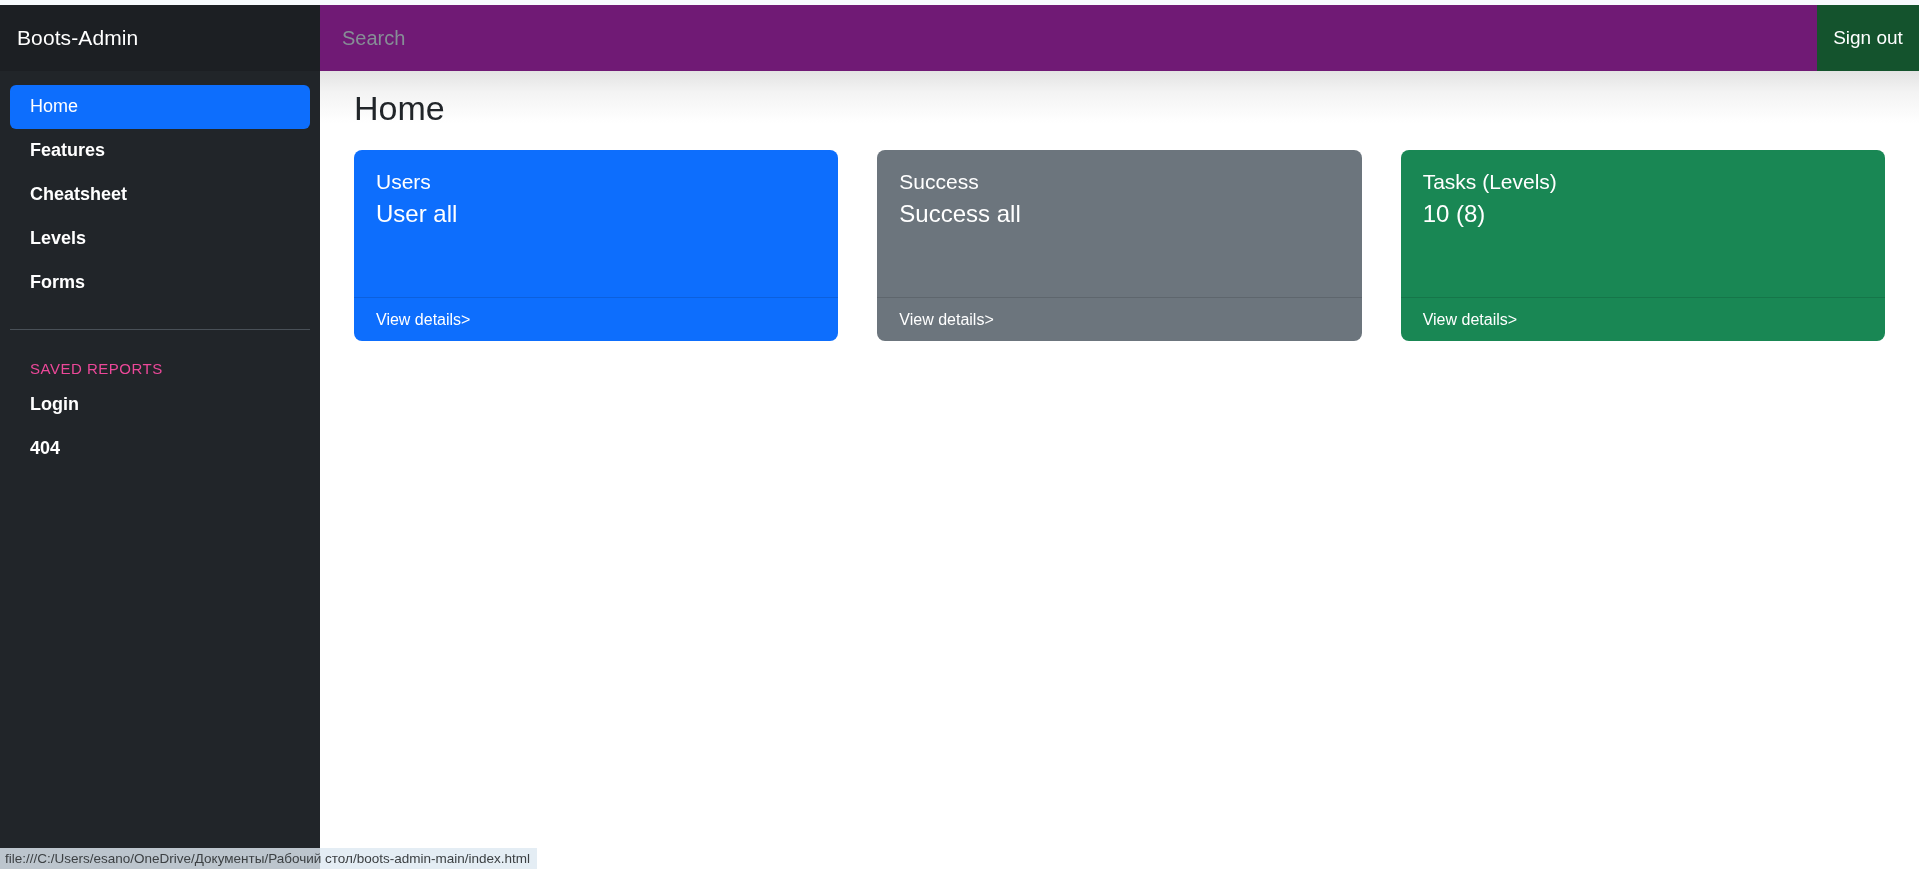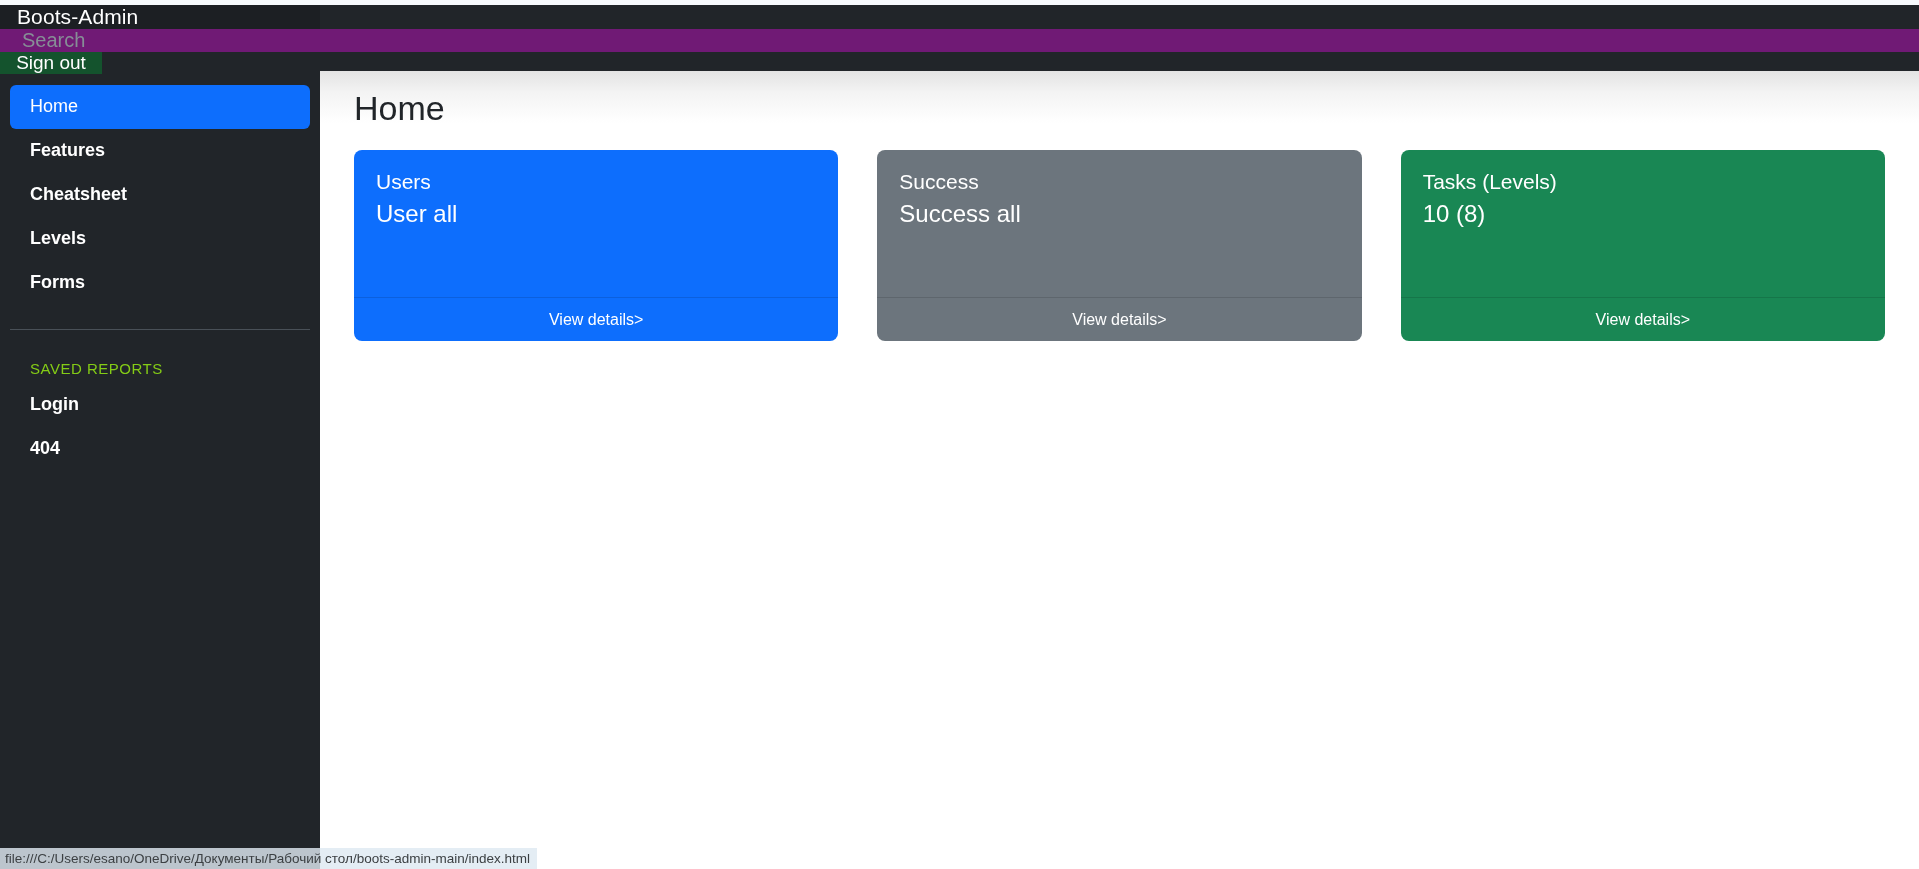--- a/index.html
+++ b/index.html
@@ -32,21 +32,20 @@
   
   .topbar {
     position: absolute;
     top: 5px; left: 0;
     width: 1919px;
     height: 66px;
     background: #212529;
     display: flex;
     align-items: stretch;
     z-index: 5;
-    flex-direction: column;
   }
 
   .brand {
     width: 320px;
     height: 100%;
     display: flex;
     align-items: center;
     padding-left: 17px;
     background: #1c1f23;
     color: #ffffff;
@@ -118,21 +117,21 @@
     font-weight: 400;
   }
 
   .nav-divider {
     height: 1px;
     background: #495057;
     margin: 24px 10px 22px 10px;
   }
 
   .nav-section-label {
-    color: #84cc16;
+    color: #ec4899;
     font-size: 15px;
     letter-spacing: 0.5px;
     padding: 8px 30px 6px 30px;
     text-transform: uppercase;
     white-space: nowrap;
   }
 
   
   .main {
     position: absolute;
@@ -186,21 +185,20 @@
     line-height: 1.5;
     white-space: nowrap;
   }
   .card-footer {
     border-top: 1px solid rgba(0,0,0,0.12);
     padding: 12px 22px 12px 22px;
     height: 44px;
     display: flex;
     align-items: center;
     cursor: pointer;
-    justify-content: center;
   }
   .card-footer-link {
     color: #ffffff;
     font-size: 16px;
     text-decoration: none;
     white-space: nowrap;
   }
 
   .card.blue  { background: #0d6efd; }
   .card.gray  { background: #6c757d; }

